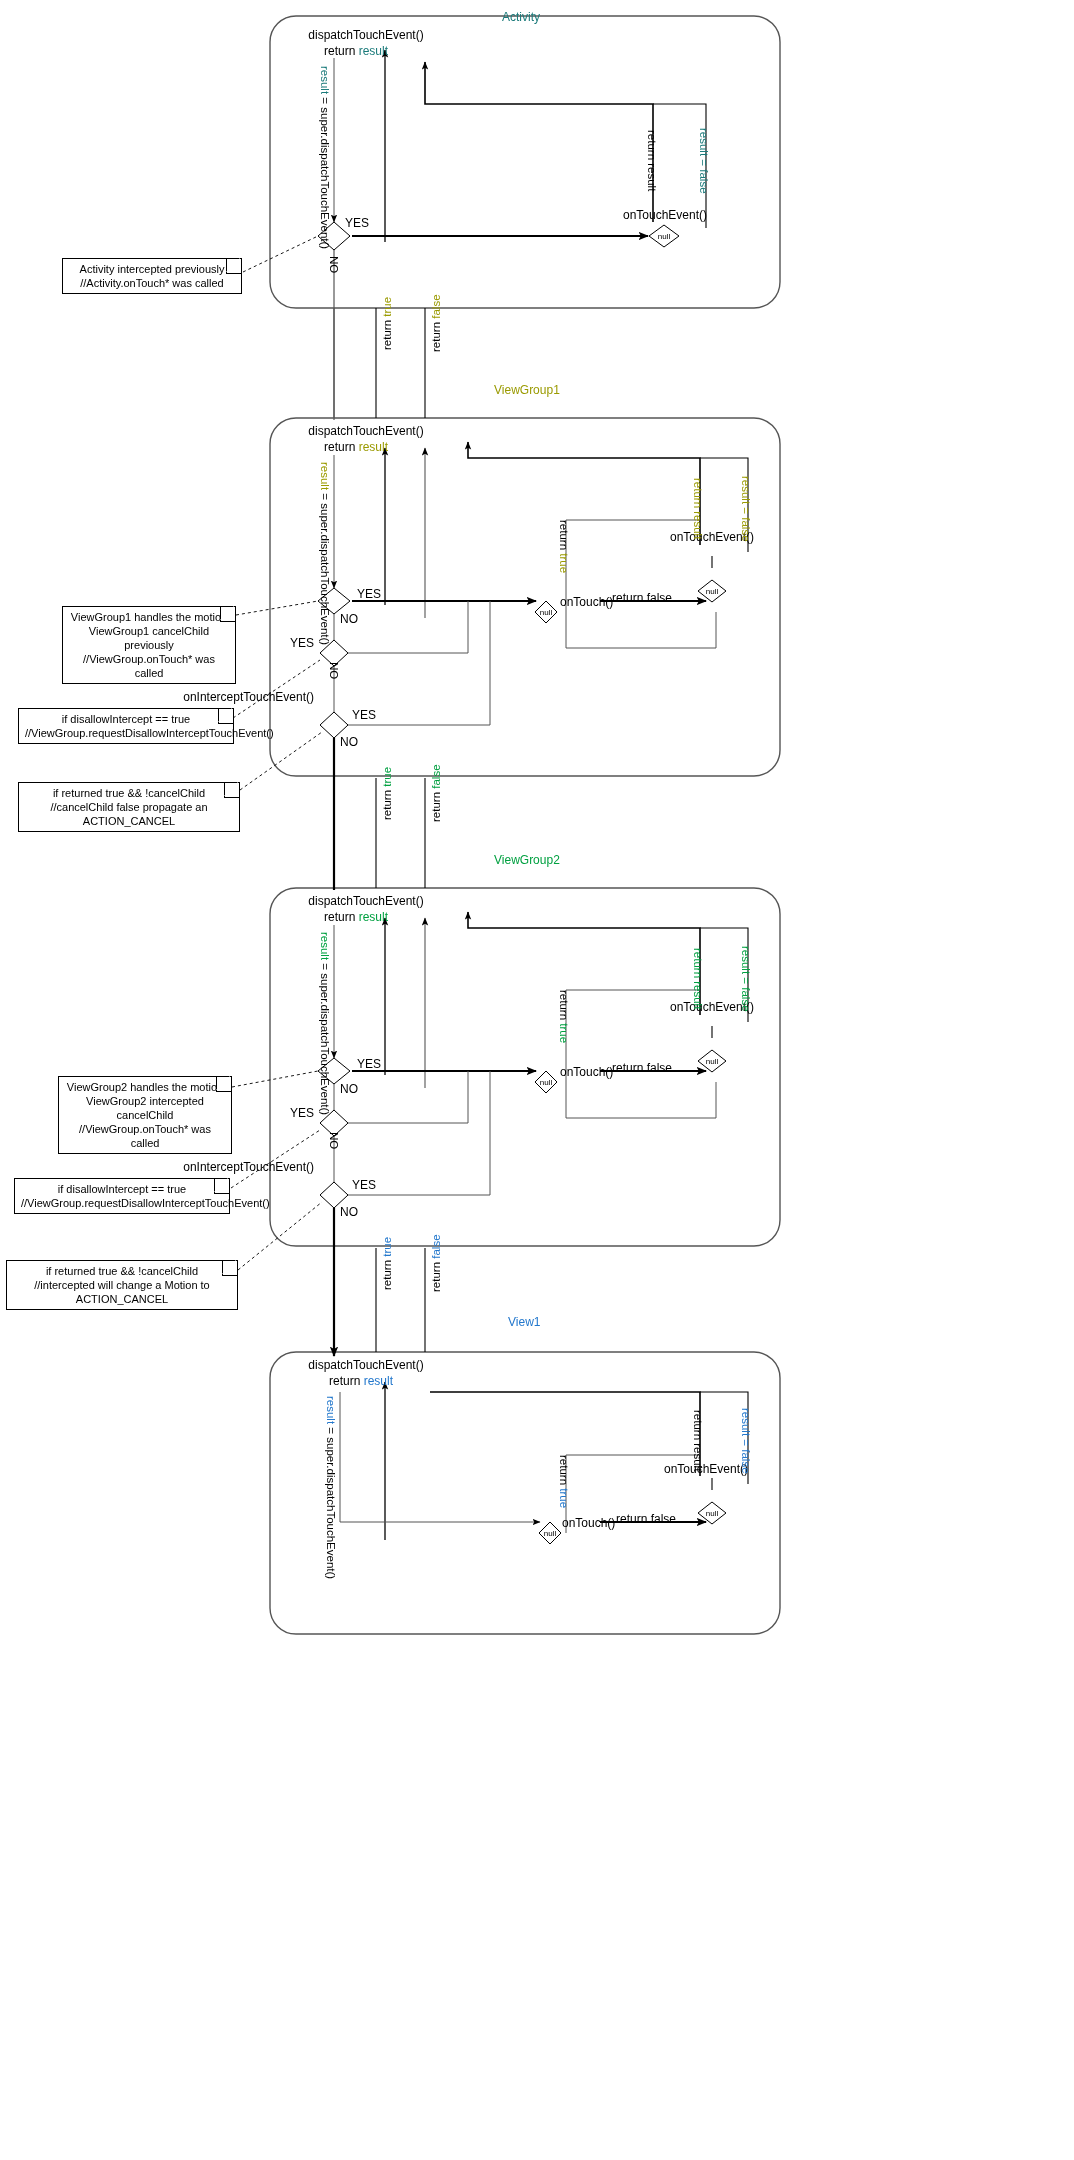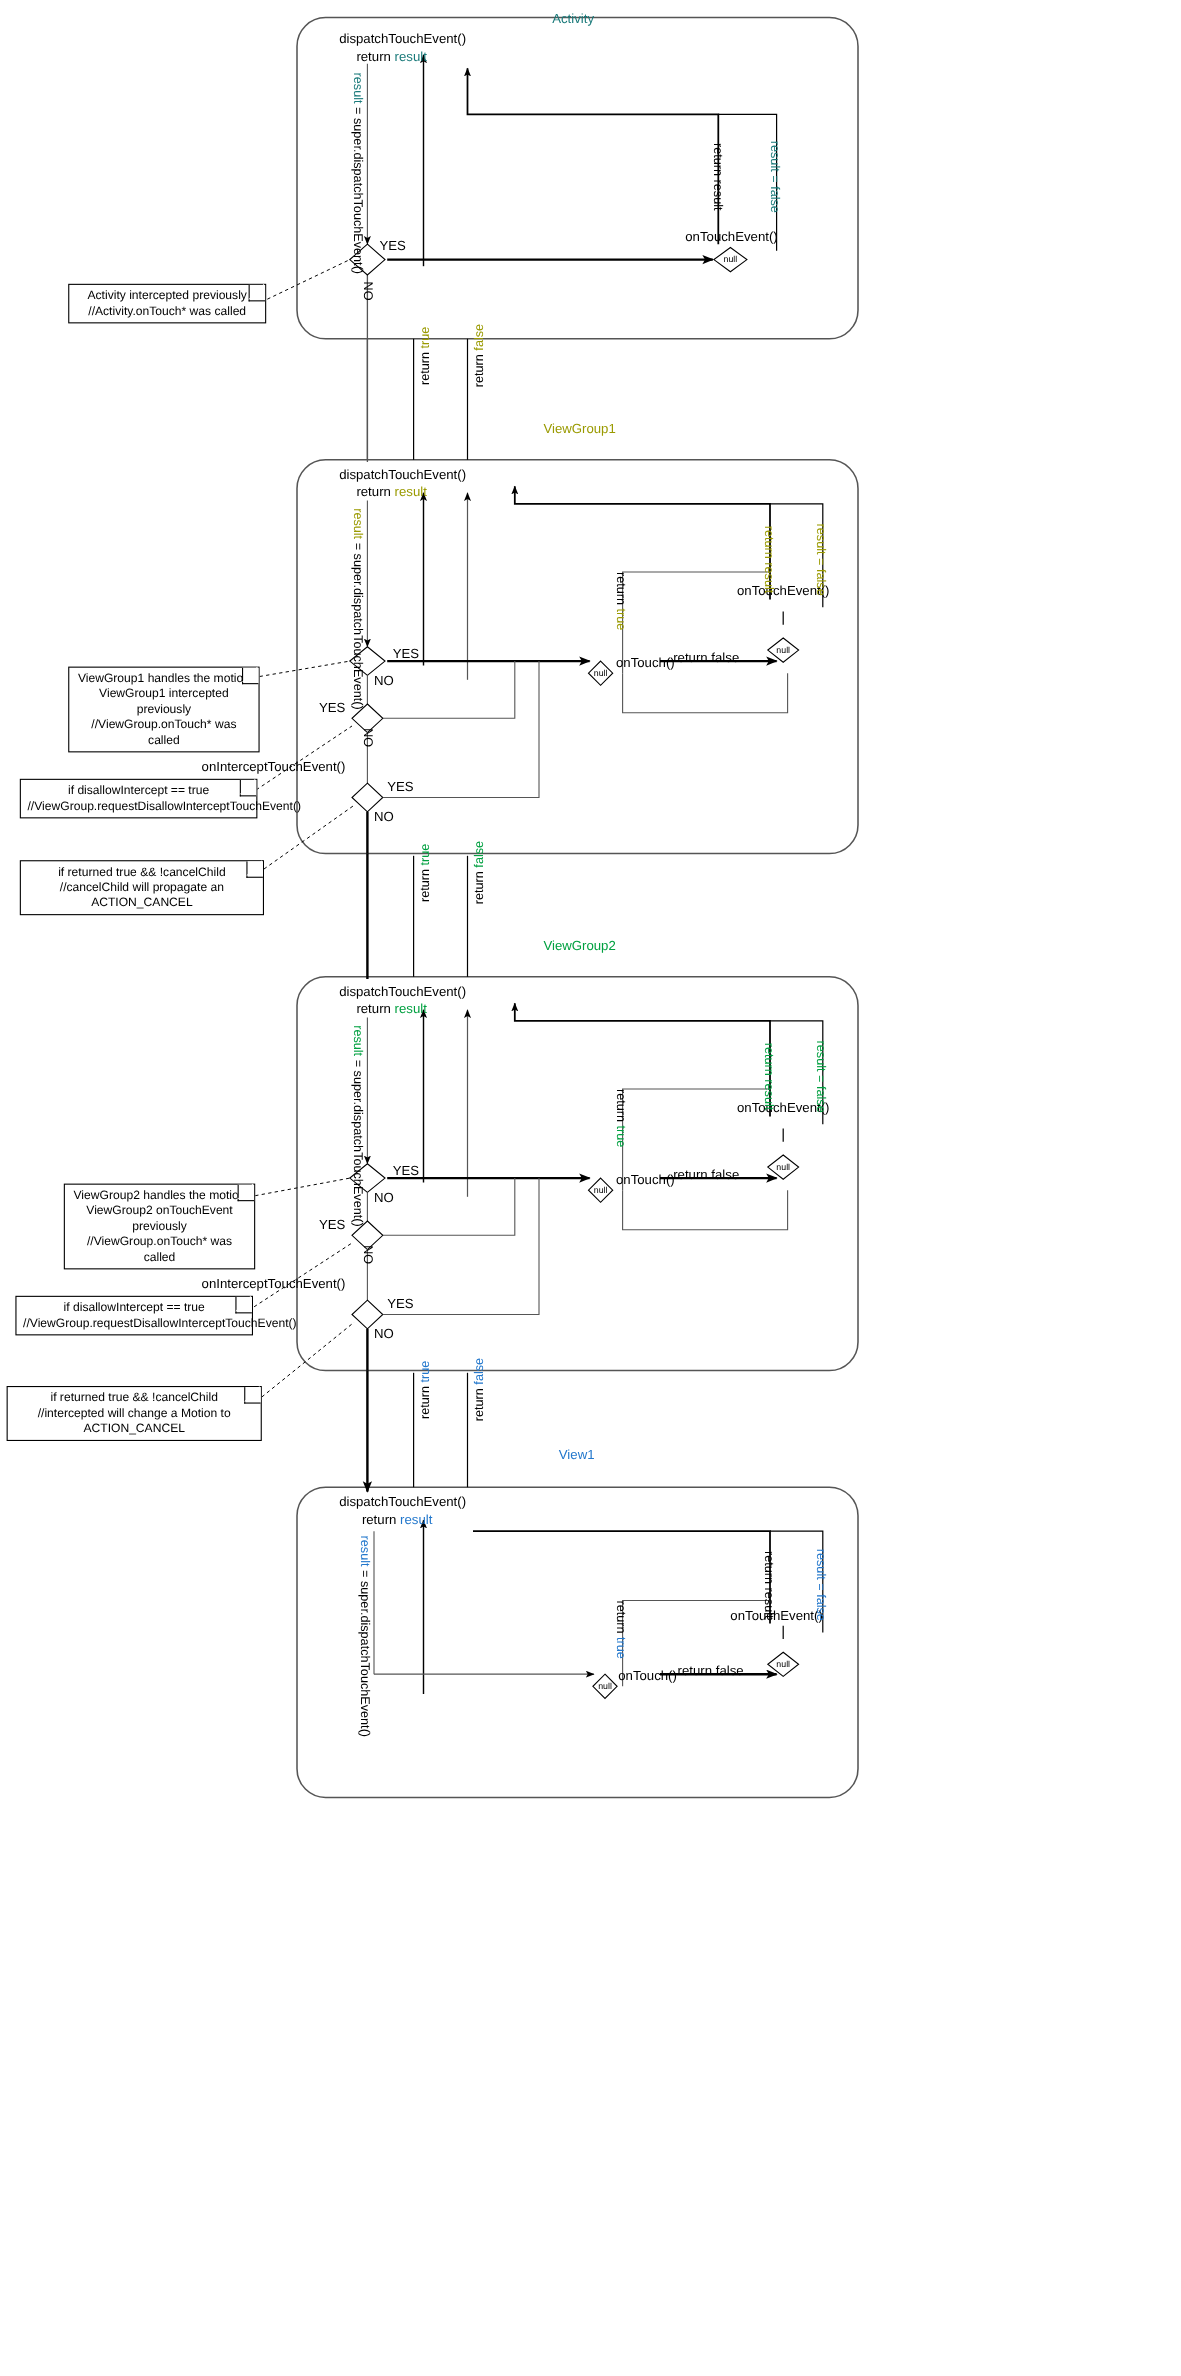--- a/index.html
+++ b/index.html
@@ -270,40 +270,40 @@
 
   <div class="note" style="left:62px;top:258px;width:180px;">
     <div class="fold"></div>
     <div class="nline">Activity intercepted previously</div>
     <div class="nline">//Activity.onTouch* was called</div>
   </div>
 
   <div class="note" style="left:62px;top:606px;width:174px;">
     <div class="fold"></div>
     <div class="nline">ViewGroup1 handles the motion</div>
-    <div class="nline">ViewGroup1 intercepted previously</div>
+    <div class="nline">ViewGroup1 cancelChild previously</div>
     <div class="nline">//ViewGroup.onTouch* was called</div>
   </div>
 
   <div class="note" style="left:18px;top:708px;width:216px;">
     <div class="fold"></div>
     <div class="nline">if disallowIntercept == true</div>
     <div class="nline">//ViewGroup.requestDisallowInterceptTouchEvent()</div>
   </div>
 
   <div class="note" style="left:18px;top:782px;width:222px;">
     <div class="fold"></div>
     <div class="nline">if returned true &amp;&amp; !cancelChild</div>
-    <div class="nline">//cancelChild will propagate an ACTION_CANCEL</div>
+    <div class="nline">//cancelChild false propagate an ACTION_CANCEL</div>
   </div>
 
   <div class="note" style="left:58px;top:1076px;width:174px;">
     <div class="fold"></div>
     <div class="nline">ViewGroup2 handles the motion</div>
-    <div class="nline">ViewGroup2 onTouchEvent previously</div>
+    <div class="nline">ViewGroup2 intercepted cancelChild</div>
     <div class="nline">//ViewGroup.onTouch* was called</div>
   </div>
 
   <div class="note" style="left:14px;top:1178px;width:216px;">
     <div class="fold"></div>
     <div class="nline">if disallowIntercept == true</div>
     <div class="nline">//ViewGroup.requestDisallowInterceptTouchEvent()</div>
   </div>
 
   <div class="note" style="left:6px;top:1260px;width:232px;">

